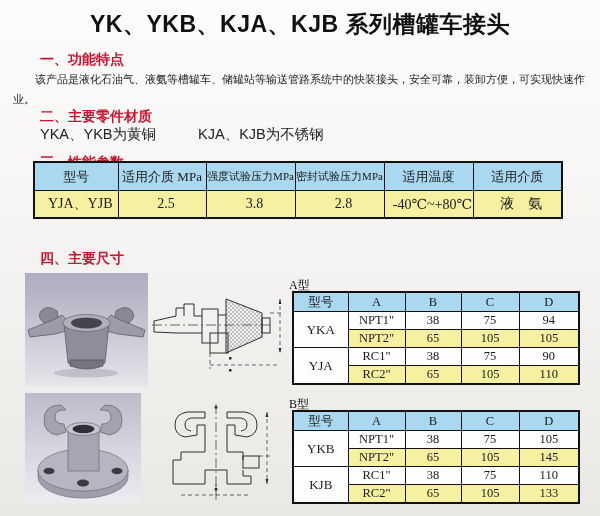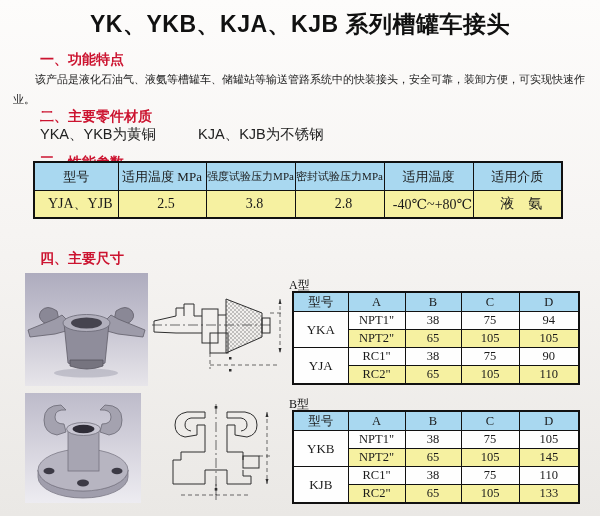--- a/index.html
+++ b/index.html
@@ -88,21 +88,21 @@
         <col style="width:84px">
         <col style="width:88px">
         <col style="width:89px">
         <col style="width:89px">
         <col style="width:89px">
         <col style="width:89px">
       </colgroup>
     <thead>
       <tr>
         <th>型号</th>
-        <th>适用温度 MPa</th>
+        <th>适用介质 MPa</th>
         <th class="small">强度试验压力MPa</th>
         <th class="small">密封试验压力MPa</th>
         <th>适用温度</th>
         <th>适用介质</th>
       </tr>
     </thead>
     <tbody>
       <tr class="yellow">
         <td>YJA、YJB</td>
         <td>2.5</td>

